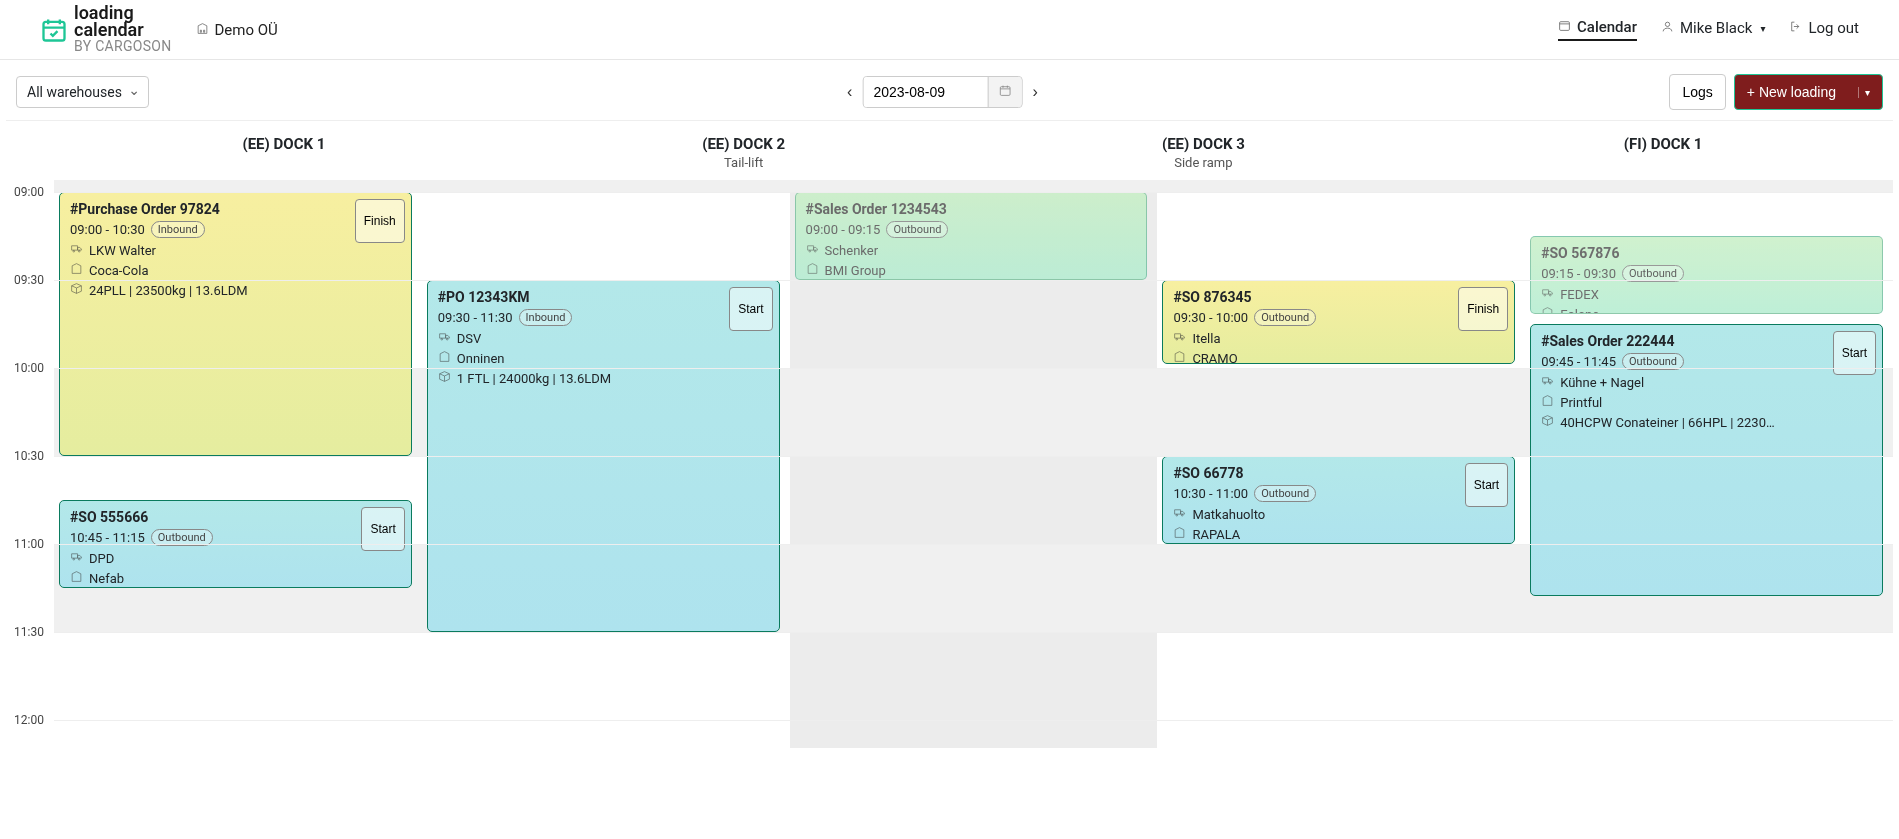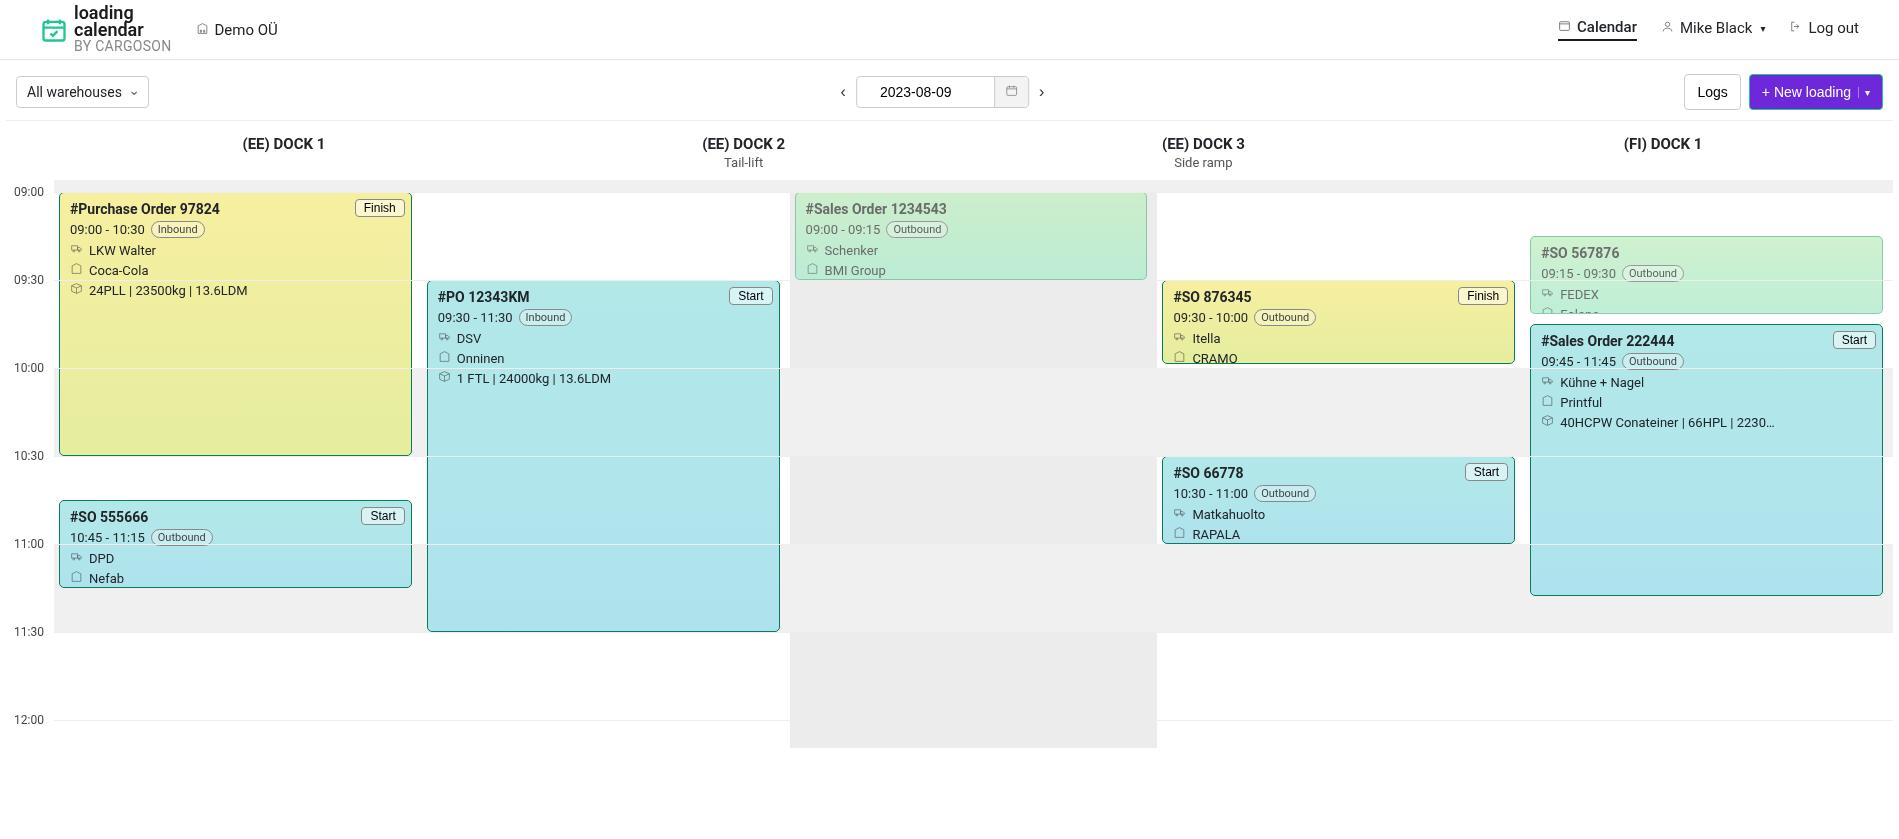--- a/index.html
+++ b/index.html
@@ -102,21 +102,20 @@
       font-size: 16px;
       padding: 6px 10px;
       cursor: pointer;
       color: #333;
     }
     .date-input-wrap {
       display: flex;
       border: 1px solid #ccc;
       border-radius: 4px;
       overflow: hidden;
-      padding-left: 13px;
     }
     .date-input {
       border: none;
       padding: 7px 10px;
       font-size: 14px;
       width: 124px;
       outline: none;
     }
     .date-cal-btn {
       border: none;
@@ -134,26 +133,26 @@
     }
     .btn {
       border: 1px solid #ccc;
       border-radius: 4px;
       background: #fff;
       padding: 9px 12px;
       font-size: 14px;
       cursor: pointer;
     }
     .btn-primary {
-      background: #6d28d9;
+      background: #7f1d1d;
       border-color: #1ec696;
       color: #fff;
       display: flex;
       align-items: center;
-      gap: 1px;
+      gap: 16px;
     }
     .btn-primary .split {
       margin-left: 6px;
       padding-left: 6px;
       border-left: 1px solid rgba(255,255,255,0.4);
       font-size: 10px;
     }
     
     .calendar {
       position: relative;
@@ -263,21 +262,21 @@
       background: rgba(255,255,255,0.3);
     }
     .action-btn {
       position: absolute;
       top: 6px;
       right: 6px;
       border: 1px solid #888;
       border-radius: 4px;
       background: rgba(255,255,255,0.5);
       font-size: 12px;
-      padding: 1px 8px;
+      padding: 14px 8px;
       cursor: pointer;
     }
     .mini-icon {
       width: 13px;
       height: 13px;
       opacity: 0.7;
       flex-shrink: 0;
     }
   </style>
 </head>

